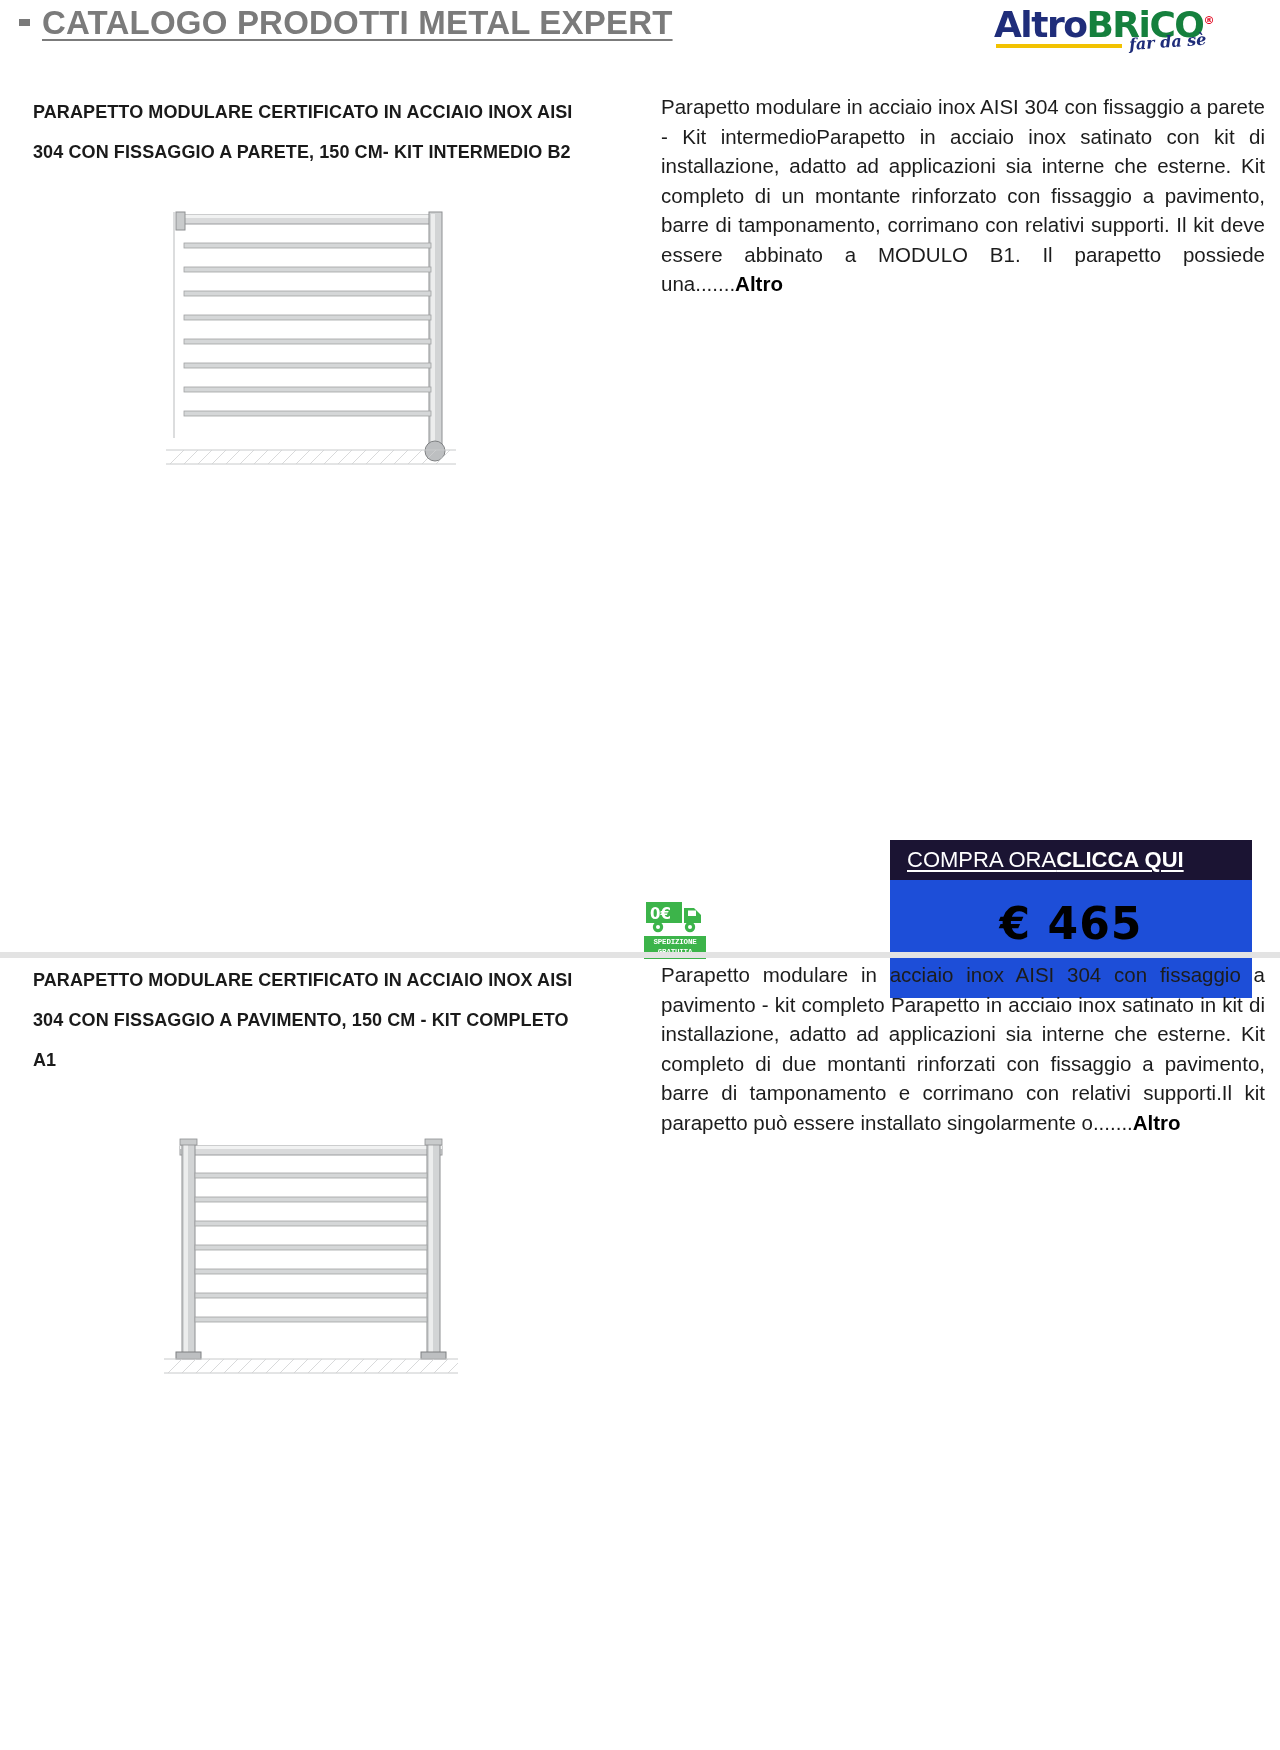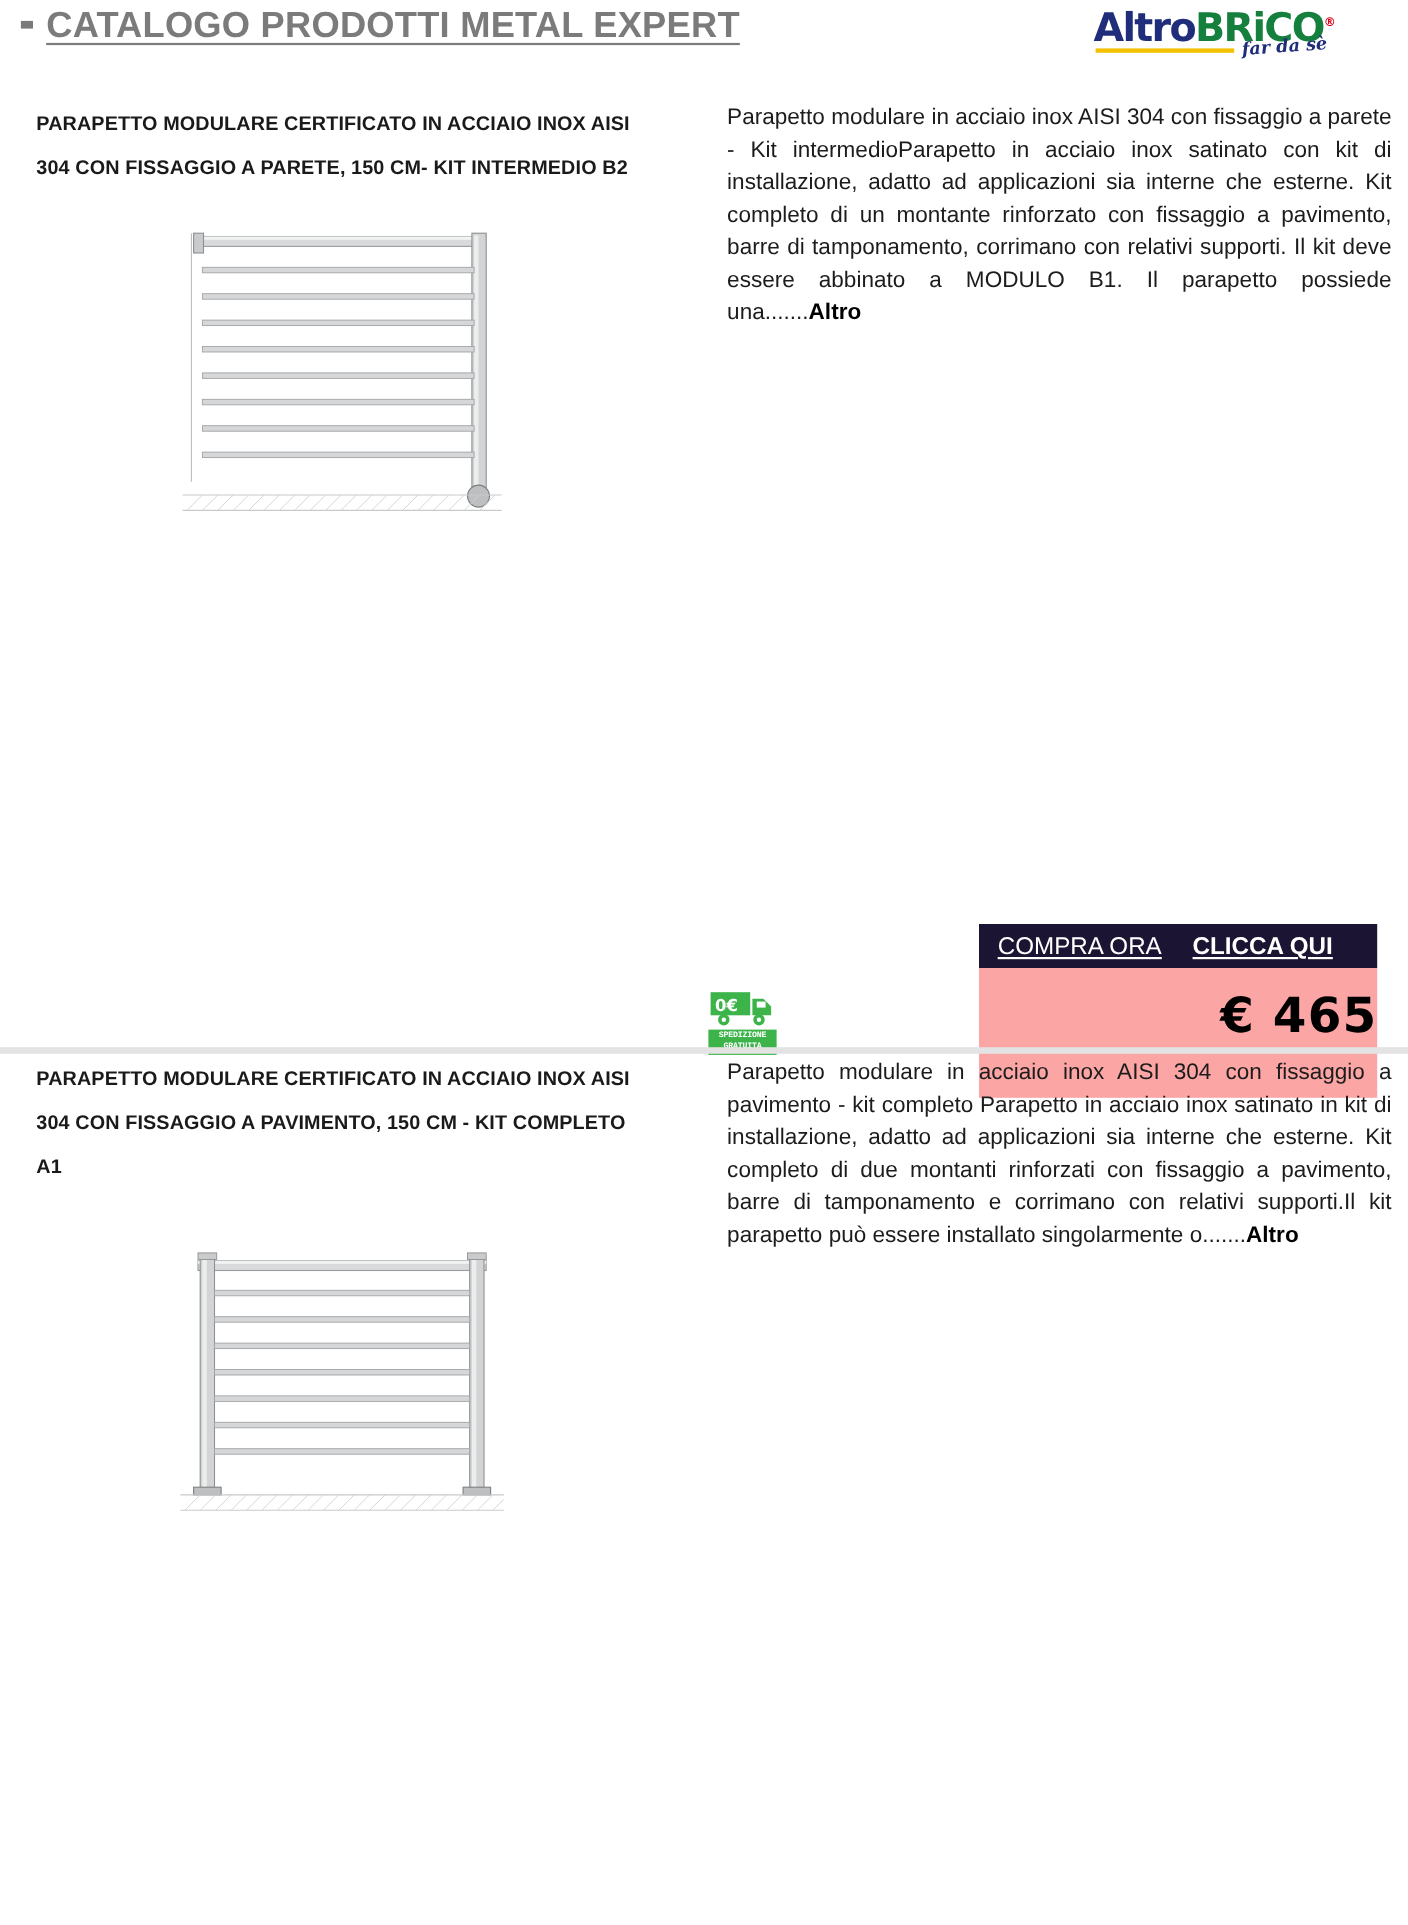--- a/index.html
+++ b/index.html
@@ -202,46 +202,46 @@
   .buy-box {
     position: absolute;
     width: 362px;
   }
   .buy-head {
     background: #1b1433;
     height: 40px;
     padding: 0 17px;
     display: flex;
     align-items: center;
-    gap: 28px;
+    gap: 0;
   }
   .buy-head-a {
     font-family: "Liberation Sans", sans-serif;
     font-size: 22px;
     font-weight: normal;
     color: #ffffff;
     text-decoration: underline;
     text-underline-offset: 3px;
     white-space: nowrap;
   }
   .buy-head-b {
     font-family: "Liberation Sans", sans-serif;
     font-size: 22px;
     font-weight: bold;
     color: #ffffff;
     text-decoration: underline;
     text-underline-offset: 3px;
     white-space: nowrap;
   }
   .buy-price {
-    background: #fca5a5;
+    background: #1d4ed8;
     height: 118px;
     display: flex;
     align-items: flex-start;
-    justify-content: flex-end;
+    justify-content: center;
     padding-top: 18px;
   }
   .buy-price span {
     font-family: "DejaVu Sans", sans-serif;
     font-size: 44px;
     font-weight: bold;
     color: #000000;
     letter-spacing: 1px;
   }
 </style>

